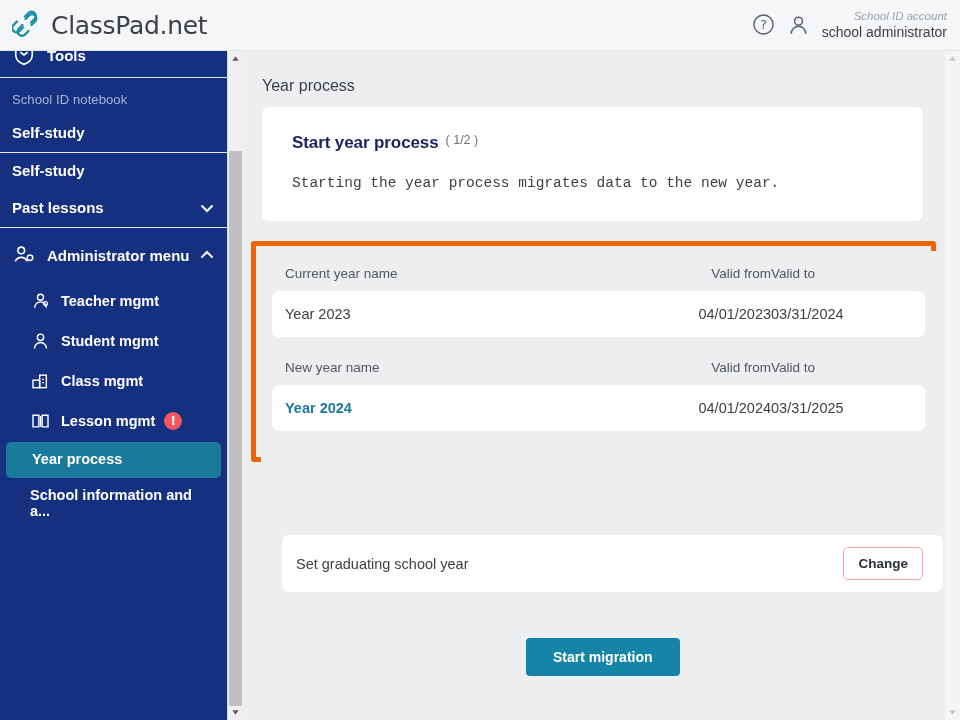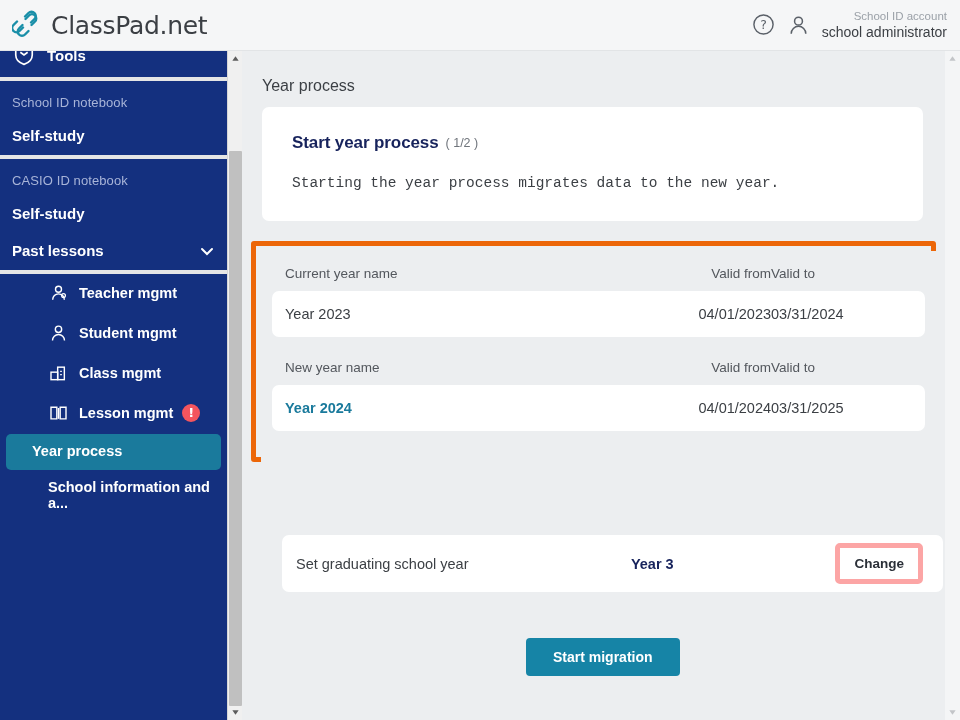--- a/index.html
+++ b/index.html
@@ -24,40 +24,40 @@
     font-size: 25px; color: #3b3f44; letter-spacing: -0.3px;
     font-family: "DejaVu Sans", sans-serif; font-weight: 400;
   }
   #header-right {
     margin-left: auto; display: flex; align-items: center;
     padding-right: 13px; gap: 12px;
   }
   #help-icon { width: 23px; height: 23px; }
   #user-icon { width: 23px; height: 24px; }
   #account-block { line-height: 1.18; text-align: right; }
-  #account-label { font-size: 11.5px; color: #9ba1a8; display: block; }
+  #account-label { font-size: 11.5px; color: #9ba1a8; display: block; font-style: italic; }
   #account-name { font-size: 14px; color: #3b3f44; display: block; }
 
   
   #sidebar {
     position: absolute; left: 0; top: 51px; width: 227px; height: 669px;
     background: #14307f; overflow: hidden;
   }
-  .sb-section { border-bottom: 4px solid #e5e5e5; }
+  .sb-section { border-bottom: 1px solid #e5e5e5; }
   .sb-head {
     color: #a8b4d8; font-size: 13px; padding: 14px 0 8px 12px;
     letter-spacing: .1px;
   }
   .sb-item {
     display: flex; align-items: center; color: #ffffff;
     font-size: 15px; font-weight: bold; padding: 9px 12px 11px 12px;
     position: relative;
   }
   .sb-item .ico { width: 24px; height: 22px; margin-right: 11px; flex: none; }
-  .sb-item.sub { font-size: 14.5px; padding-left: 48px; }
+  .sb-item.sub { font-size: 14.5px; padding-left: 30px; }
   .sb-item.sub .ico { width: 21px; height: 20px; margin-right: 10px; }
   .sb-item.active {
     background: #1a7a9c; border-radius: 5px; margin: 0 6px;
     padding-left: 26px;
   }
   .sb-chevron { margin-left: auto; width: 16px; height: 16px; }
   .badge-alert {
     width: 18px; height: 18px; border-radius: 50%; background: #f4555e;
     color: #fff; font-size: 13px; font-weight: bold; line-height: 18px;
     text-align: center; margin-left: 9px; font-family: "DejaVu Sans", sans-serif;
@@ -85,21 +85,21 @@
     position: absolute; left: 242px; top: 51px; width: 703px; height: 669px;
     background: #eceef0; overflow: hidden;
   }
   #page-title {
     font-size: 16px; color: #3b3f44; padding: 26px 0 12px 20px;
   }
   .card {
     background: #ffffff; border-radius: 7px; margin: 0 22px 0 20px;
   }
   #intro-card { padding: 26px 30px 30px 30px; }
-  #intro-title-row { display: flex; align-items: center; }
+  #intro-title-row { display: flex; align-items: flex-start; }
   #intro-title {
     font-size: 17px; font-weight: bold; color: #17235c;
     letter-spacing: -.1px;
   }
   #intro-step { font-size: 12.5px; color: #6f747b; margin-left: 7px; }
   #intro-desc { font-size: 14.5px; color: #3b3f44; margin-top: 22px; font-family: Liberation Mono, monospace; }
 
   
   #highlight {
     position: absolute; left: 9px; top: 190px; width: 685px; height: 221px;
@@ -127,21 +127,21 @@
   
   #grad-card {
     position: absolute; left: 20px; top: 484px; width: 661px; height: 57px;
     display: flex; align-items: center; padding: 0 20px 0 14px;
   }
   #grad-label { font-size: 14.5px; color: #3b3f44; width: 352px; }
   #grad-value {
     font-size: 14.5px; font-weight: bold; color: #17235c; width: 215px;
   }
   #change-btn {
-    margin-left: auto; background: #fff; border: 5px solid #fca5a5;
+    margin-left: auto; background: #fff; border: 1px solid #fca5a5;
     border-radius: 5px; padding: 8px 14px; font-size: 13.5px;
     font-weight: bold; color: #2b3038; cursor: pointer;
     font-family: "Liberation Sans", sans-serif;
     text-align: center;
   }
 
   #start-btn {
     position: absolute; left: 284px; top: 587px;
     background: #1684a6; color: #ffffff; border: none; border-radius: 4px;
     padding: 11px 27px; font-size: 14px; font-weight: bold; cursor: pointer;
@@ -214,36 +214,50 @@
     </div>
 
     <div class="sb-section">
       <div class="sb-head">School ID notebook</div>
       <div class="sb-item">
         <span>Self-study</span>
       </div>
     </div>
 
     <div class="sb-section">
-      <div class="sb-head">CASIO ID notebook</div>
       <div class="sb-item">
         <span>Self-study</span>
       </div>
       <div class="sb-item">
         <span>Past lessons</span>
         <span class="sb-chevron">
           <svg viewBox="0 0 16 16" width="16" height="16">
             <path d="M3 6 l5 5 5-5" fill="none" stroke="#ffffff" stroke-width="2" stroke-linecap="round"></path>
           </svg>
         </span>
       </div>
     </div>
 
 
     <div class="sb-section" style="border-bottom:none">
+      <div class="sb-item" style="padding-top:16px;padding-bottom:16px;">
+        <span class="ico">
+          <svg viewBox="0 0 24 24" width="24" height="22">
+            <circle cx="9" cy="7" r="3.6" fill="none" stroke="#ffffff" stroke-width="1.7"></circle>
+            <path d="M2.5 19 a7 7 0 0 1 13 0" fill="none" stroke="#ffffff" stroke-width="1.7"></path>
+            <circle cx="18.5" cy="15" r="3" fill="none" stroke="#ffffff" stroke-width="1.6"></circle>
+          </svg>
+        </span>
+        <span>Administrator menu</span>
+        <span class="sb-chevron">
+          <svg viewBox="0 0 16 16" width="16" height="16">
+            <path d="M3 10 l5-5 5 5" fill="none" stroke="#ffffff" stroke-width="2" stroke-linecap="round"></path>
+          </svg>
+        </span>
+      </div>
 
       <div class="sb-item sub">
         <span class="ico">
           <svg viewBox="0 0 24 24" width="21" height="20">
             <circle cx="12" cy="7.5" r="3.6" fill="none" stroke="#ffffff" stroke-width="1.7"></circle>
             <path d="M5 20 a7 7 0 0 1 14 0" fill="none" stroke="#ffffff" stroke-width="1.7"></path>
             <circle cx="18" cy="15" r="2.3" fill="none" stroke="#ffffff" stroke-width="1.5"></circle>
           </svg>
         </span>
         <span>Teacher mgmt</span>
@@ -342,21 +356,20 @@
           <span class="c-name yr-link">Year 2024</span>
           <span class="c-from">04/01/2024</span>
           <span class="c-to">03/31/2025</span>
         </div>
 
       </div>
     </div>
 
     <div class="card" id="grad-card">
       <span id="grad-label">Set graduating school year</span>
-      <span id="grad-value">Year 3</span>
       <button id="change-btn">Change</button>
     </div>
 
     <button id="start-btn">Start migration</button>
   </div>
 
   <div id="rt-scroll">
     <div class="arw up">
       <svg viewBox="0 0 10 10" width="9" height="9">
           <path d="M5 2.5 L8.5 7.5 H1.5 Z" fill="#c3c5c8"></path>

